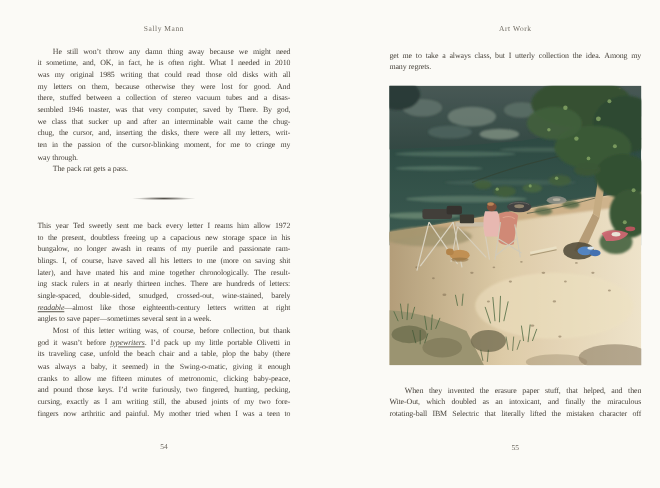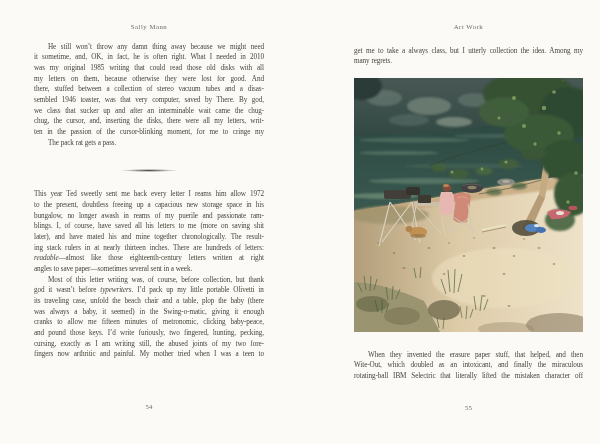--- a/index.html
+++ b/index.html
@@ -41,21 +41,21 @@
     height: 10.68px;
     white-space: nowrap;
     overflow: hidden;
     font-size: 7.2px;
     letter-spacing: -0.1px;
   }
   .line span { flex: 0 0 auto; }
   .line.last { justify-content: flex-start; }
   .line.last span { margin-right: 1.8px; }
   .line.indent { padding-left: 14px; }
-  .line em { font-style: italic; }
+  .line em { font-style: italic; text-decoration: underline; }
 
   .divider {
     margin: 22px auto 16px auto;
     width: 58px; height: 3px;
     border-radius: 50%;
     background: radial-gradient(closest-side, rgba(70,66,60,0.95), rgba(70,66,60,0.35) 60%, rgba(70,66,60,0) 100%);
   }
 
   .photo {
     position: absolute; top: 78px; left: 0;
@@ -198,20 +198,24 @@
             <span>of</span>
             <span>the</span>
             <span>cursor-blinking</span>
             <span>moment,</span>
             <span>for</span>
             <span>me</span>
             <span>to</span>
             <span>cringe</span>
             <span>my</span>
           </div>
+          <div class="line last">
+            <span>way</span>
+            <span>through.</span>
+          </div>
         </div>
         <div class="para">
           <div class="line last indent">
             <span>The</span>
             <span>pack</span>
             <span>rat</span>
             <span>gets</span>
             <span>a</span>
             <span>pass.</span>
           </div>
@@ -300,20 +304,28 @@
             <span>in</span>
             <span>at</span>
             <span>nearly</span>
             <span>thirteen</span>
             <span>inches.</span>
             <span>There</span>
             <span>are</span>
             <span>hundreds</span>
             <span>of</span>
             <span>letters:</span>
+          </div>
+          <div class="line">
+            <span>single-spaced,</span>
+            <span>double-sided,</span>
+            <span>smudged,</span>
+            <span>crossed-out,</span>
+            <span>wine-stained,</span>
+            <span>barely</span>
           </div>
           <div class="line">
             <span><em>readable</em>—almost</span>
             <span>like</span>
             <span>those</span>
             <span>eighteenth-century</span>
             <span>letters</span>
             <span>written</span>
             <span>at</span>
             <span>right</span>

